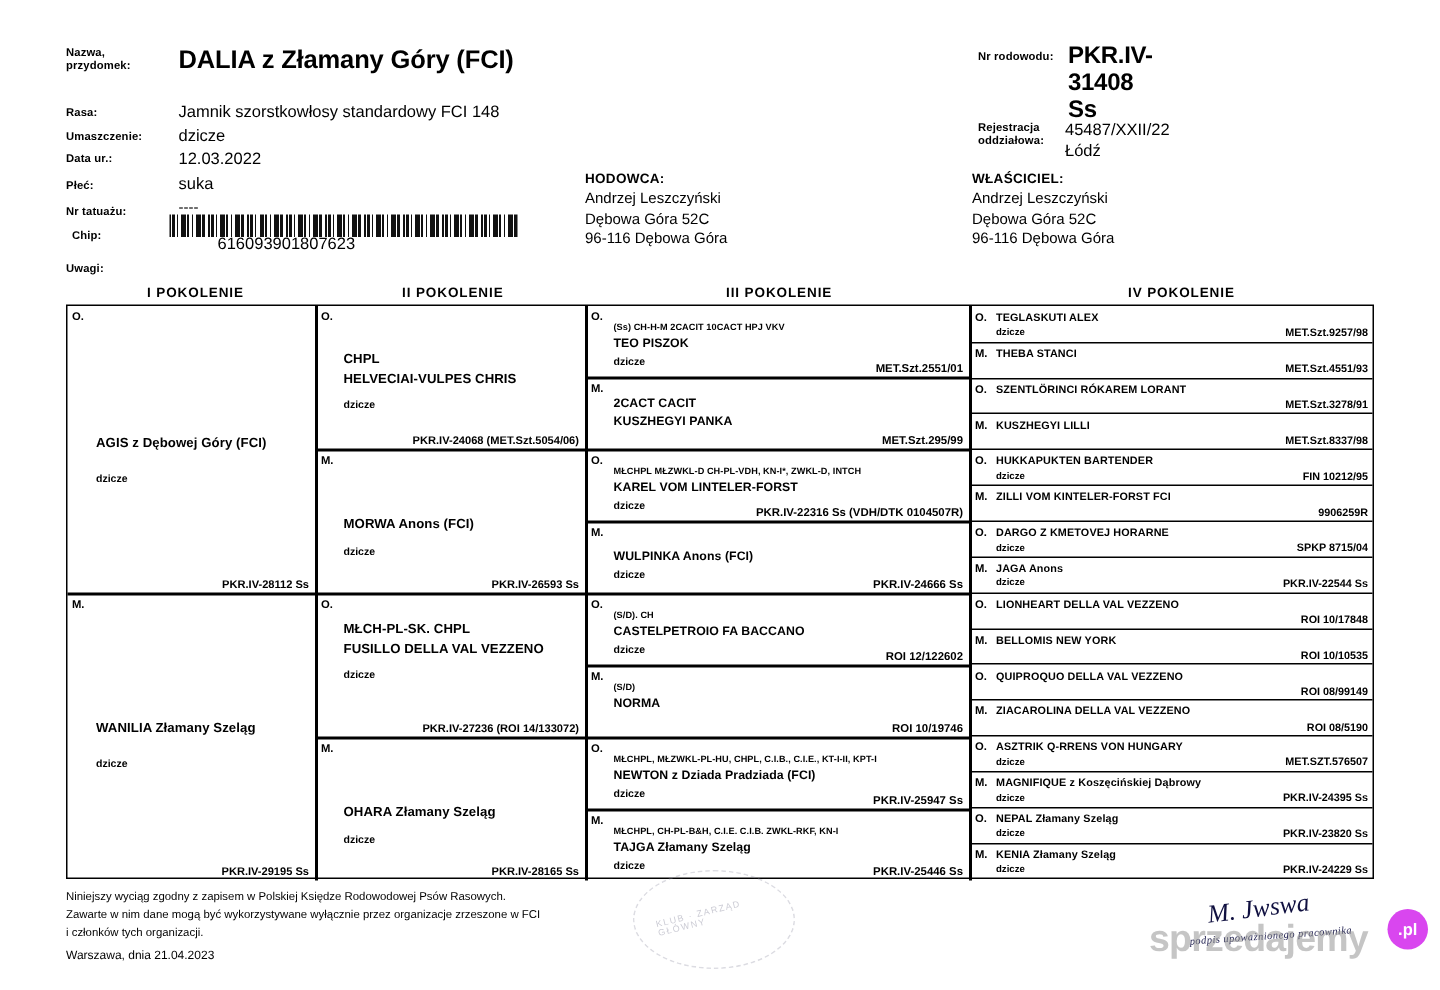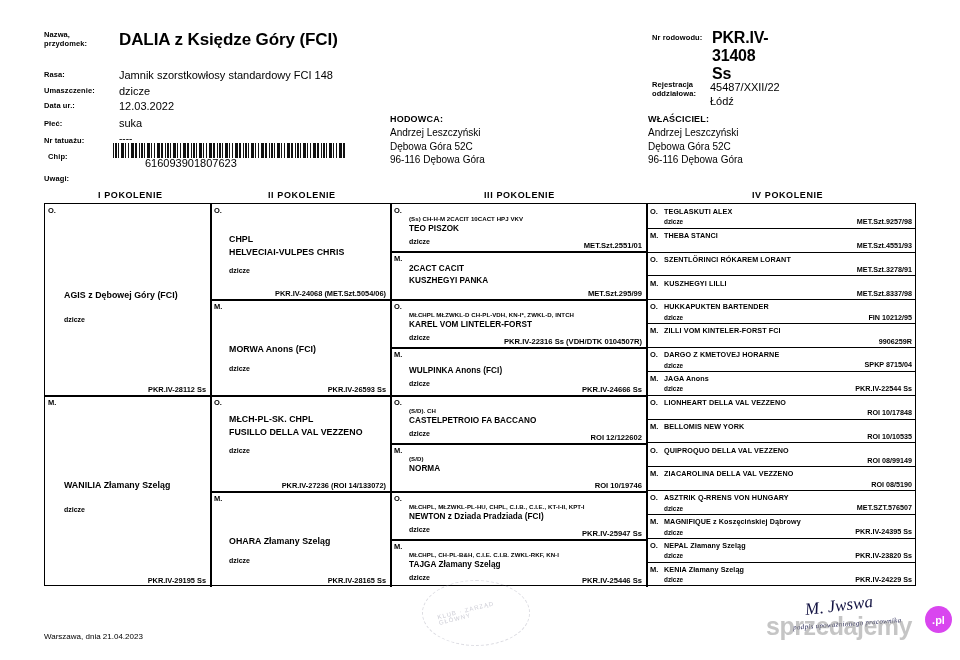--- a/index.html
+++ b/index.html
@@ -103,21 +103,21 @@
 </style>
 </head>
 <body>
 
 <div class="page">
 
   <div class="header">
 
     <div class="lbl" style="left:44px; top:30px;">Nazwa,
 przydomek:</div>
-    <div class="dogname" style="left:119px; top:30px;">DALIA z Księdze Góry (FCI)</div>
+    <div class="dogname" style="left:119px; top:30px;">DALIA z Złamany Góry (FCI)</div>
 
     <div class="lbl" style="left:652px; top:33px;">Nr rodowodu:</div>
     <div class="pednum" style="left:712px; top:29px;">PKR.IV-31408 Ss</div>
 
     <div class="lbl" style="left:44px; top:70px;">Rasa:</div>
     <div class="val" style="left:119px; top:68px;">Jamnik szorstkowłosy standardowy FCI 148</div>
 
     <div class="lbl" style="left:44px; top:86px;">Umaszczenie:</div>
     <div class="val" style="left:119px; top:84px;">dzicze</div>
 
@@ -439,20 +439,23 @@
           <div class="titles">
             <div class="nm">KENIA Złamany Szeląg</div>
             <div class="col">dzicze</div>
           </div>
           <div class="reg">PKR.IV-24229 Ss</div>
         </div>
       </div>
 
   </div>
 
+  <div class="footer">Niniejszy wyciąg zgodny z zapisem w Polskiej Księdze Rodowodowej Psów Rasowych.
+Zawarte w nim dane mogą być wykorzystywane wyłącznie przez organizacje zrzeszone w FCI
+i członków tych organizacji.</div>
   <div class="fdate">Warszawa, dnia  21.04.2023</div>
 
   <div class="stamp">
       <span>KLUB · ZARZĄD GŁÓWNY</span>
     </div>
   <div class="sig">M. Jwswa</div>
   <div class="sig2">podpis upoważnionego pracownika</div>
   <div class="wm">sprzedajemy</div>
   <div class="wm-pl">.pl</div>
 

